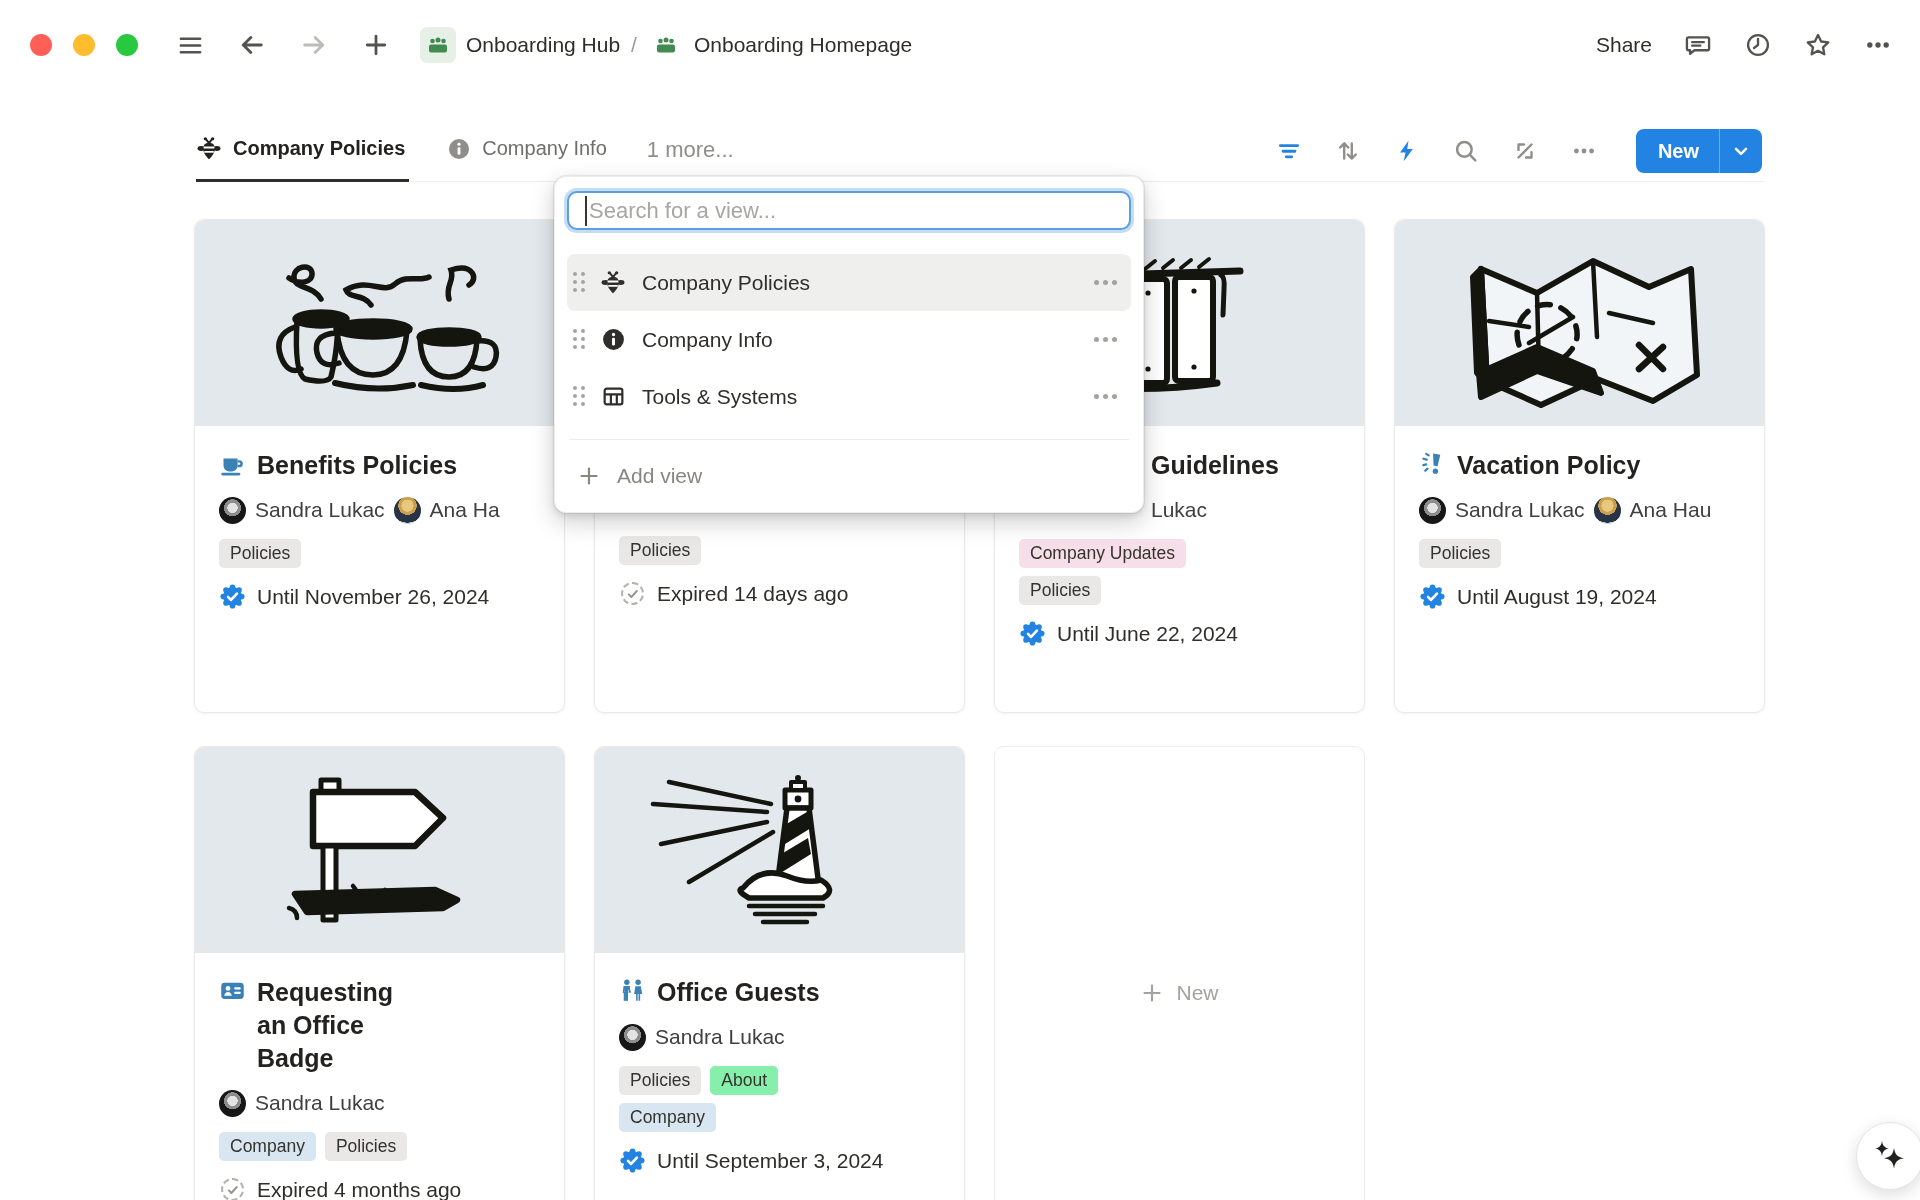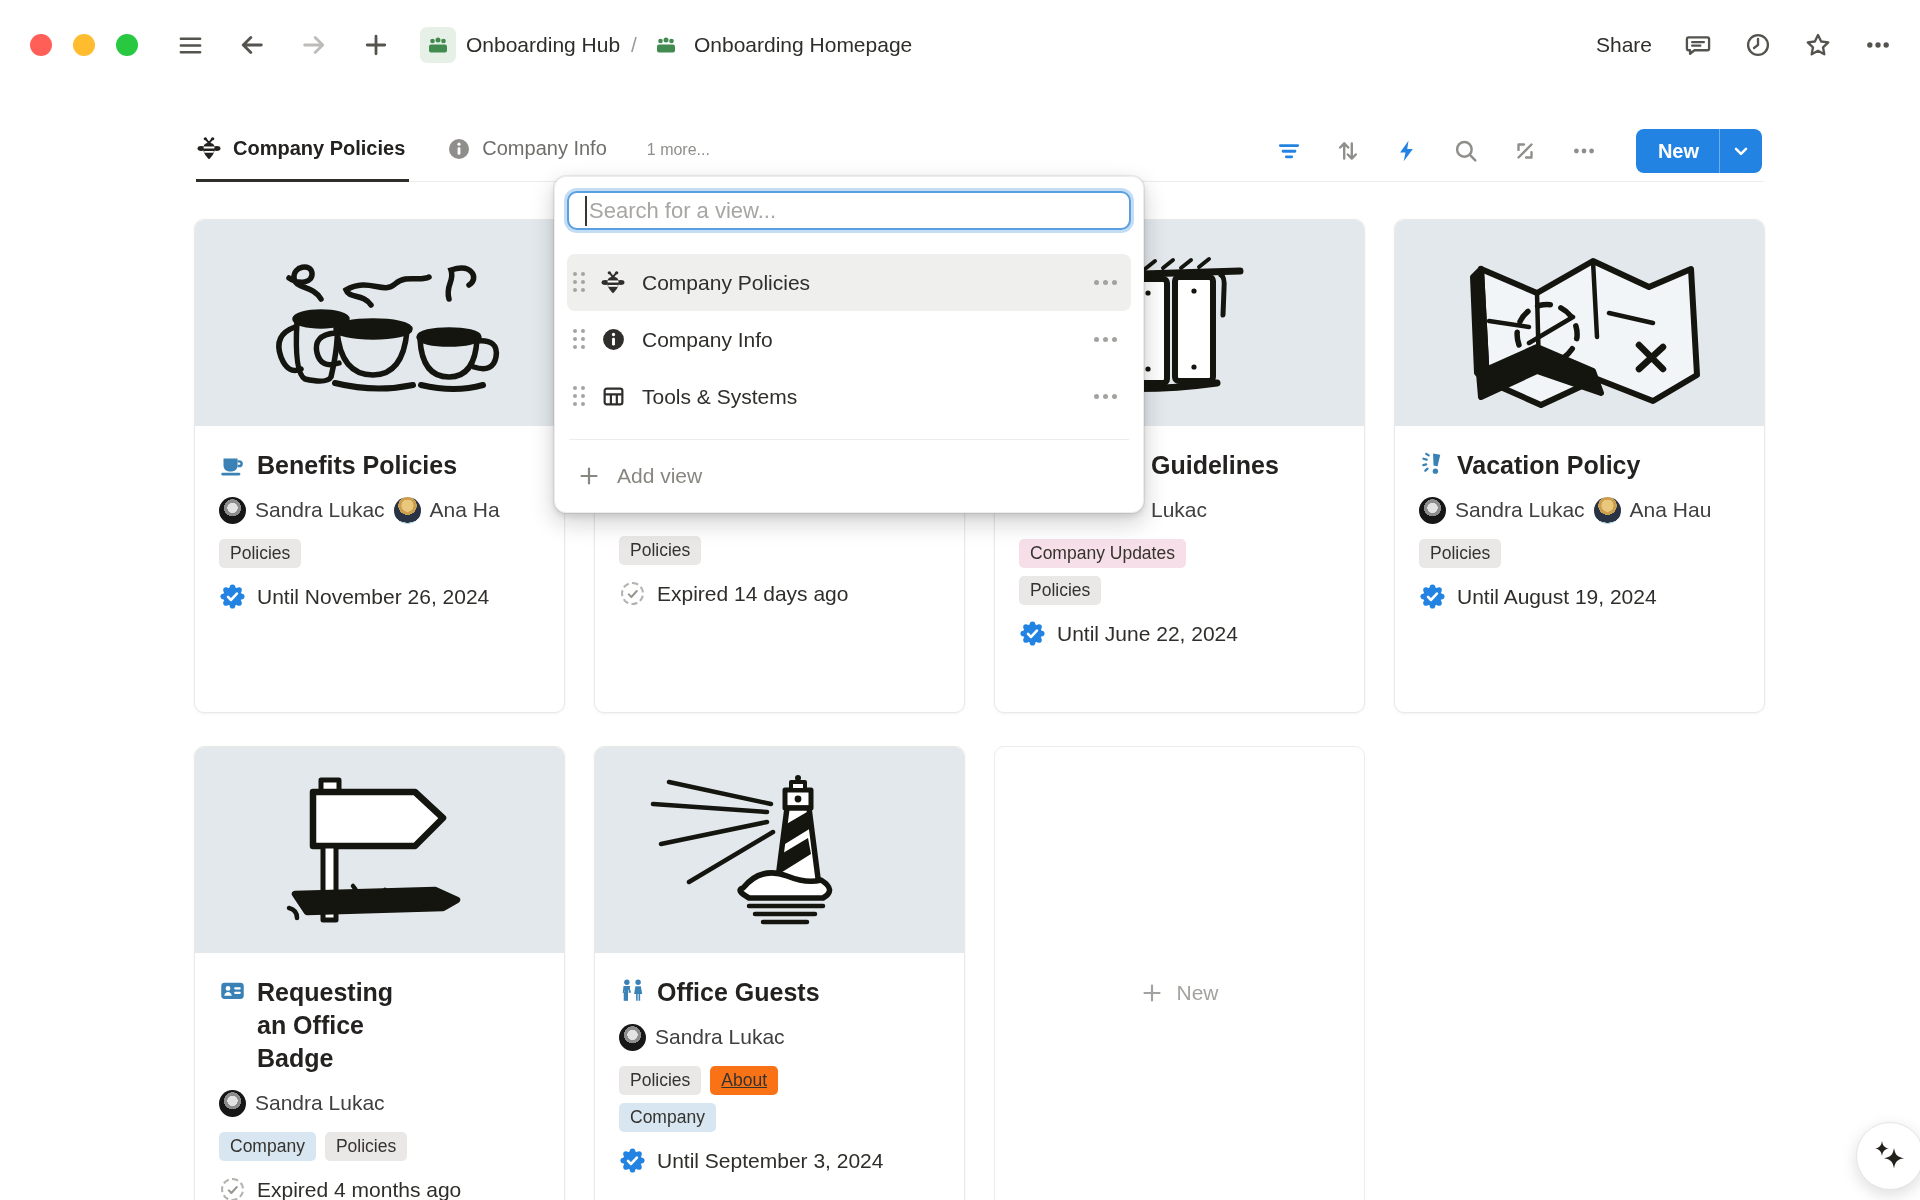--- a/index.html
+++ b/index.html
@@ -21,21 +21,21 @@
   .tb-right { margin-left:auto; display:flex; align-items:center; gap:32px; }
   .share { font-size:21px; color:#2f2e2a; cursor:pointer; }
 
   
   .viewbar { position:absolute; left:0; top:120px; width:1920px; height:62px; }
   .viewbar .baseline { position:absolute; left:196px; right:156px; bottom:0; height:1px; background:#ededec; }
   .tabs { position:absolute; left:196px; top:0; height:62px; display:flex; align-items:stretch; }
   .tab { display:flex; align-items:center; gap:11px; font-size:20px; cursor:pointer; border-bottom:3px solid transparent; padding:0 4px 2px 0; }
   .tab.active { font-weight:700; color:#232220; border-bottom-color:#2f2e2a; }
   .tab.inactive { color:#6f6e6a; font-weight:500; margin-left:38px; }
-  .more-views { display:flex; align-items:center; margin-left:36px; font-size:16px; color:#8f8e8a; cursor:pointer; padding-bottom:2px; }
+  .more-views { display:flex; align-items:center; margin-left:36px; font-size:22px; color:#8f8e8a; cursor:pointer; padding-bottom:2px; }
   .viewtools { position:absolute; right:158px; top:0; height:62px; display:flex; align-items:center; gap:33px; }
   .vt-icon { width:26px; height:26px; cursor:pointer; display:flex; align-items:center; justify-content:center; }
   .new-btn { margin-left:6px; height:44px; background:#2383e2; border-radius:8px; display:flex; align-items:center; color:#fff; cursor:pointer; overflow:hidden; }
   .new-btn .lbl { font-size:20px; font-weight:700; padding:0 20px 0 22px; }
   .new-btn .split { width:1px; height:44px; background:rgba(255,255,255,.35); }
   .new-btn .chev { width:42px; height:44px; display:flex; align-items:center; justify-content:center; }
 
   
   .gallery { position:absolute; left:194px; top:219px; display:grid;
     grid-template-columns:repeat(4,371px); column-gap:29px; row-gap:33px; }
@@ -52,21 +52,21 @@
     background:linear-gradient(to right,rgba(255,255,255,0),#fff); }
   .avatar { width:27px; height:27px; border-radius:50%; flex:0 0 27px; }
   .avatar.sandra { background:radial-gradient(circle at 50% 40%, #e3e3e3 0 24%, #8d8d8d 25% 40%, #171717 41%); }
   .avatar.ana { background:radial-gradient(circle at 50% 32%, #e9c77d 0 26%, #caa04f 27% 40%, #283445 41% 74%, #bdd7de 75%); }
   .tag-rows { margin-top:14px; }
   .tag-row { display:flex; gap:9px; margin-top:8px; }
   .tag-row:first-child { margin-top:0; }
   .tag { font-size:17.5px; color:#35332e; background:#e9e8e6; border-radius:5px; padding:4px 11px; white-space:nowrap; }
   .tag.pink { background:#f6dfe8; }
   .tag.blue { background:#d7e6f1; }
-  .tag.yellow { background:#f97316;text-decoration:underline; }
+  .tag.yellow { background:#86efac; }
   .s-row { display:flex; gap:11px; align-items:center; margin-top:15px; font-size:21px; color:#2f2e2a; }
   .s-icon { width:27px; height:27px; flex:0 0 27px; display:flex; align-items:center; justify-content:center; }
   .expired-circle { width:23px; height:23px; border:2px dashed #b4b3b0; border-radius:50%; display:flex; align-items:center; justify-content:center; }
   .card.offset .t-row, .card.offset .a-row { padding-left:132px; }
   .card-5 .card-title { max-width:165px; }
   .new-card { display:flex; align-items:center; justify-content:center; box-shadow:none; border-color:#ececea; }
   .new-card .inner { display:flex; gap:12px; align-items:center; color:#a3a29e; font-size:21px; }
 
   
   .dropdown { position:absolute; left:554px; top:176px; width:590px; z-index:100;

